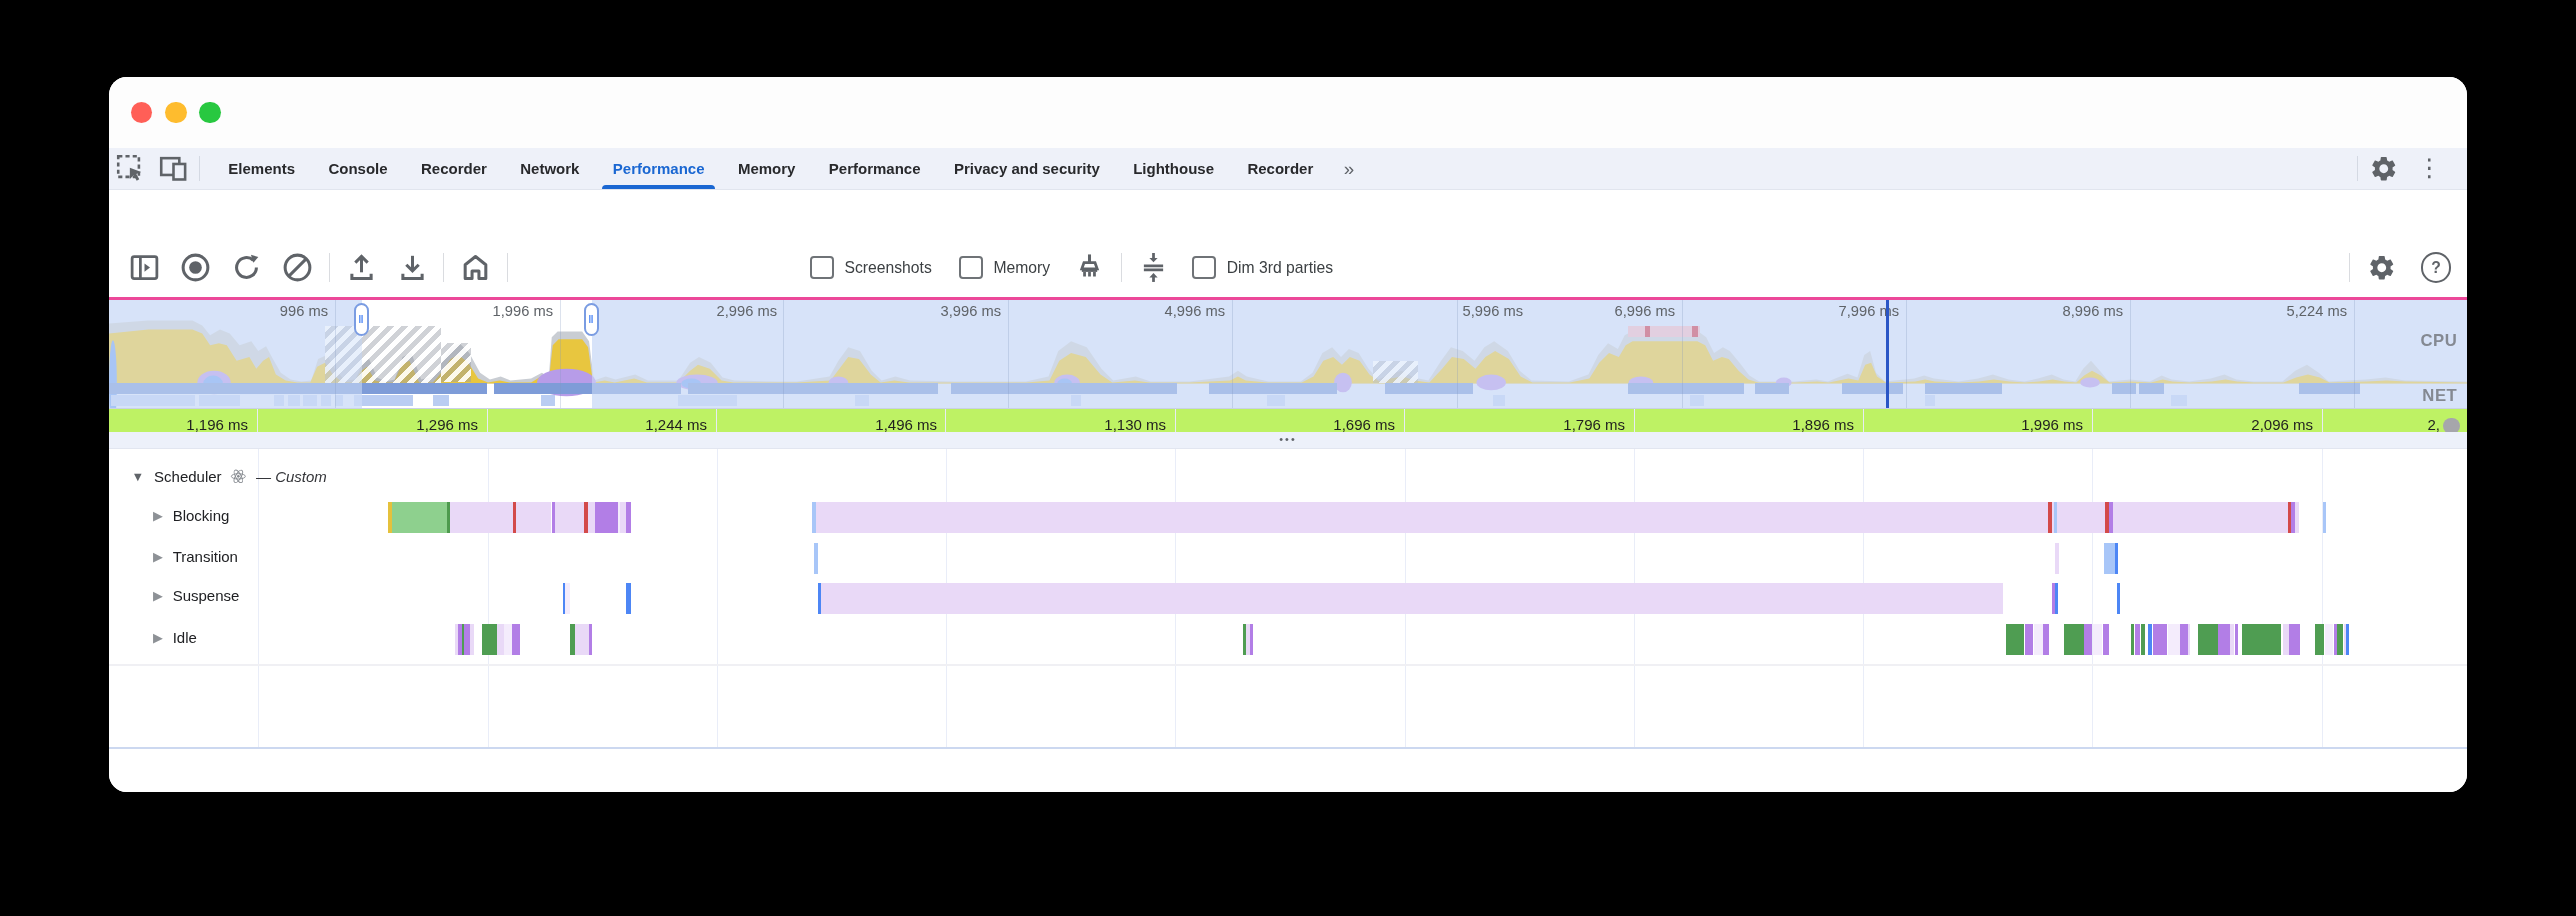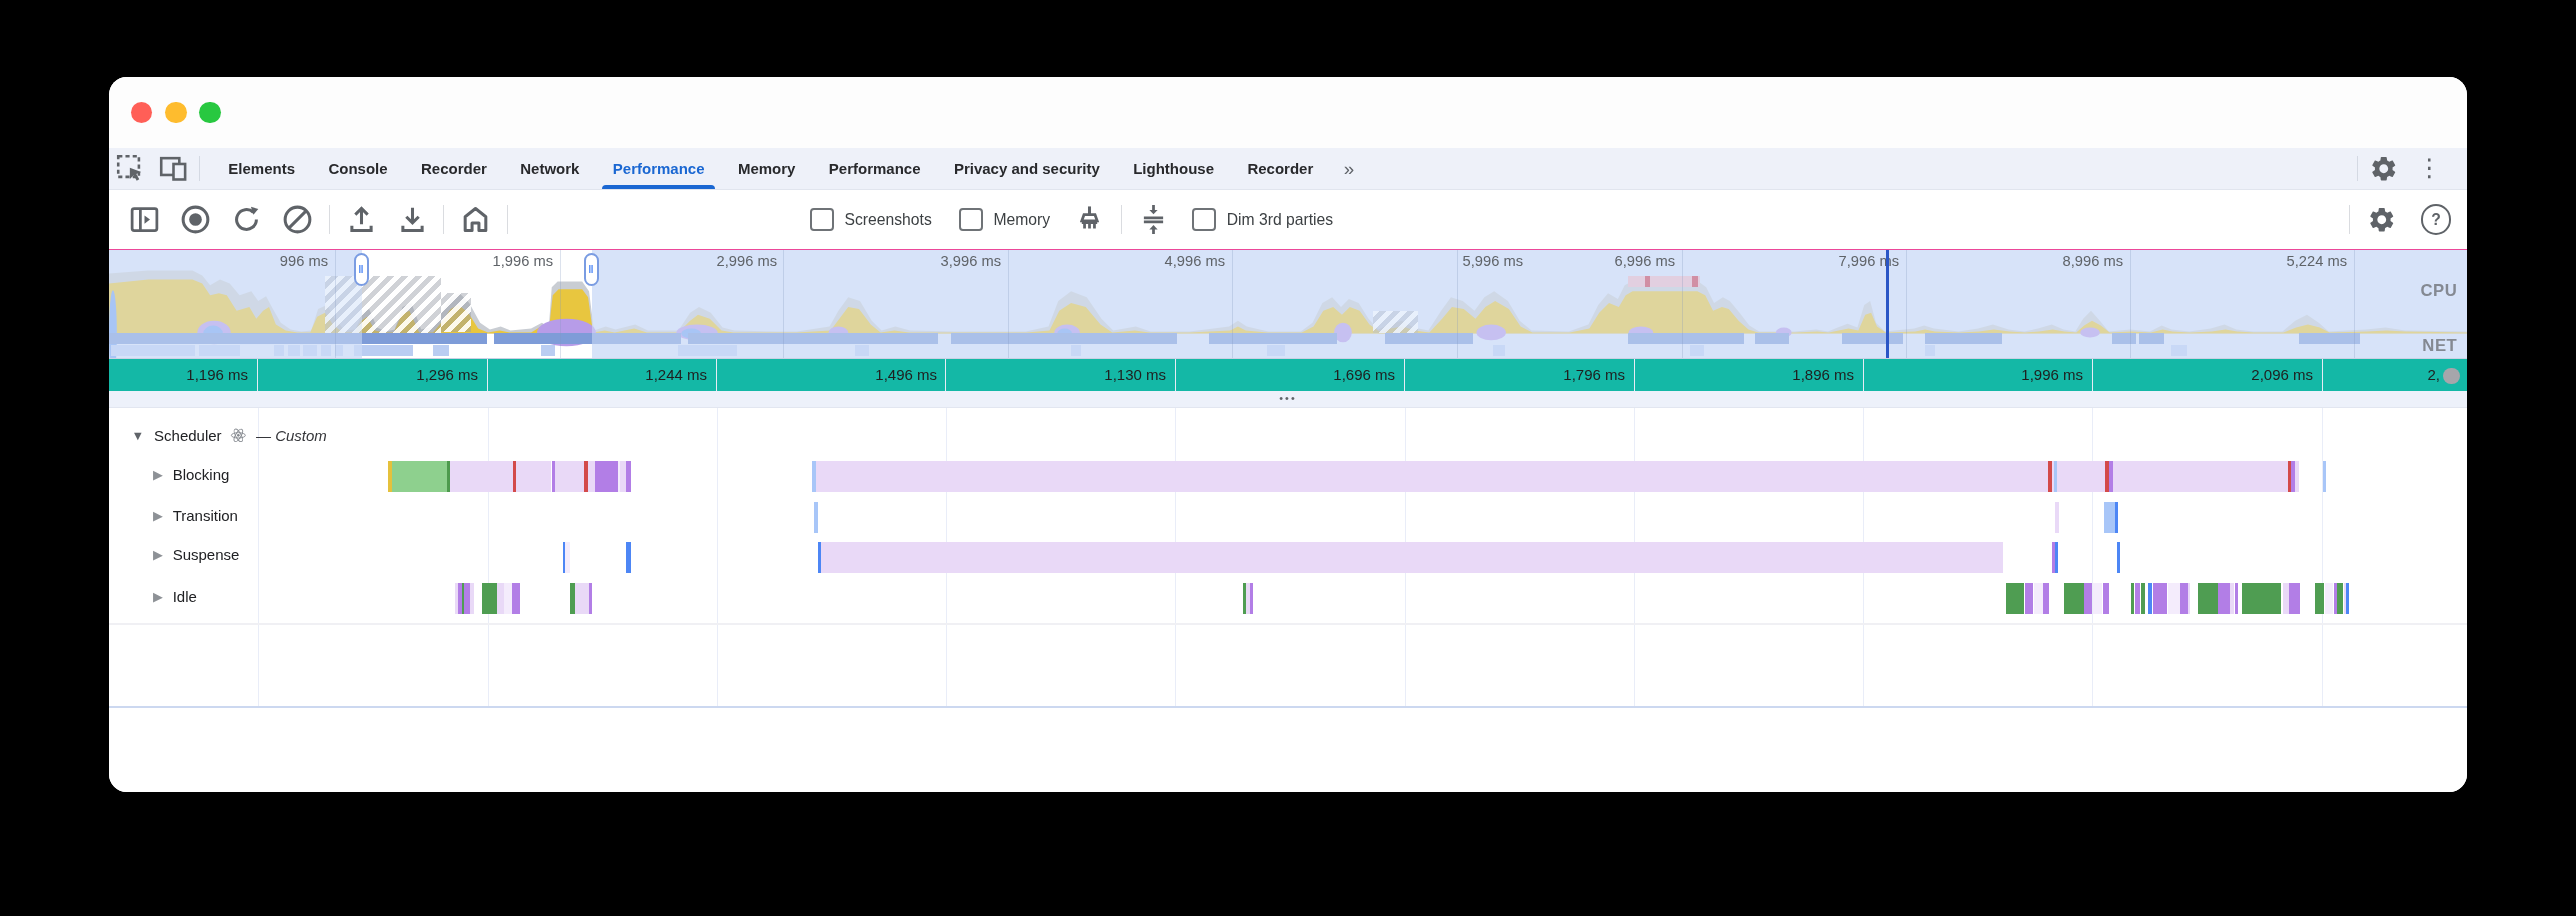--- a/index.html
+++ b/index.html
@@ -15,21 +15,21 @@
   .ticon{display:flex;align-items:center;justify-content:center;width:43px;height:39px;cursor:pointer;}
   .vdiv{width:1px;height:25.5px;background:#d4d9e3;margin:0 3.9px;}
   .tabs{display:flex;height:100%;align-items:stretch;margin-left:7.9px;font-weight:bold;}
   .tab{font-size:15px;color:#28292c;padding:0 16.7px;display:flex;align-items:center;position:relative;white-space:nowrap;cursor:pointer;}
   .tab.selected{color:#1a67d2;}
   .tab.selected::after{content:"";position:absolute;left:5.9px;right:5.9px;bottom:0;height:3.9px;background:#1a67d2;border-radius:3.9px 3.9px 0 0;}
   .more-tabs{font-size:18.7px;color:#5f6368;padding:0 13.7px;cursor:pointer;letter-spacing:2px;}
   .tabbar-right{position:absolute;right:13.7px;top:0;height:100%;display:flex;align-items:center;}
   .dots{font-size:24.5px;color:#5f6368;padding:0 11.8px;cursor:pointer;line-height:1;}
   
-  .toolbar{height:59px;background:#fff;border-bottom:1px solid #ec4899;display:flex;align-items:center;position:relative;}
+  .toolbar{height:59px;background:#fff;border-bottom:3px solid #ec4899;display:flex;align-items:center;position:relative;margin-top:48px;}
   .toolbar .ticon{width:51px;height:47px;}
   .tb-div{width:1px;height:29.5px;background:#dadce0;margin:0 5.9px;}
   .chk{display:flex;align-items:center;margin:0 13.7px;cursor:pointer;}
   .chkbox{width:19.6px;height:19.6px;border:2px solid #6f7377;border-radius:3.9px;background:#fff;margin-right:10.8px;flex:0 0 auto;}
   .chklabel{font-size:15.7px;color:#3c4043;white-space:nowrap;}
   .toolbar-right{position:absolute;right:15.7px;top:0;height:100%;display:flex;align-items:center;}
   .help-circle{width:26.5px;height:26.5px;border:2.4px solid #5f6368;border-radius:50%;display:flex;align-items:center;justify-content:center;
                font-size:15.7px;font-weight:bold;color:#5f6368;cursor:pointer;}
   
   .overview{height:108px;position:relative;background:#d8e3f8;border-bottom:1px solid #c9d2e4;overflow:hidden;}
@@ -37,21 +37,21 @@
   .ov-grid{position:absolute;top:0;width:1px;height:108px;background:rgba(130,150,190,.28);}
   .ov-label{position:absolute;top:2.9px;font-size:14.7px;color:#5f6368;transform:translateX(-100%);white-space:nowrap;}
   .ov-curtain{position:absolute;top:0;height:108px;background:rgba(214,227,250,.5);}
   .ov-handle{position:absolute;top:2.9px;width:14.7px;height:33px;background:#fff;border:2px solid #7a9ce2;border-radius:7.9px;
              display:flex;align-items:center;justify-content:center;font-size:10.8px;color:#4d86f5;font-weight:bold;
              box-sizing:border-box;cursor:ew-resize;z-index:6;letter-spacing:1px;}
   .cpu-net-lbl{position:absolute;right:9.8px;font-size:16.7px;font-weight:bold;color:#848992;z-index:7;letter-spacing:0.5px;}
   .ov-marker{position:absolute;top:0;height:108px;width:2.9px;z-index:5;}
   .hatch{position:absolute;z-index:3;background:repeating-linear-gradient(135deg,rgba(255,255,255,.9) 0 4.9px,rgba(150,155,165,.45) 4.9px 9.8px);}
   
-  .ruler{height:32px;background:#14b8a6;position:relative;}
+  .ruler{height:23px;background:#bef264;position:relative;}
   .rl-tick{position:absolute;top:0;width:1px;height:33px;background:#e8ebf5;}
   .rl-label{position:absolute;top:6.9px;font-size:15px;color:#1f1f1f;transform:translateX(-100%);white-space:nowrap;}
   .scroll-dot{position:absolute;width:16.7px;height:16.7px;border-radius:50%;background:#a6a6ab;top:8.8px;cursor:pointer;}
   
   .dividerstrip{height:15.7px;background:#edf1fa;border-bottom:1px solid #e2e6f0;position:relative;cursor:row-resize;}
   .dividerstrip span{position:absolute;left:50%;top:1px;transform:translateX(-50%);font-size:10.8px;color:#5f6368;letter-spacing:2px;}
   
   .flame{height:300px;position:relative;background:#fff;border-bottom:2px solid #ccd8f0;box-sizing:border-box;}
   .fl-grid{position:absolute;top:0;width:1px;height:100%;background:#e9edf8;}
   .fl-sep{position:absolute;left:0;width:100%;height:2px;background:#f0f0f4;}

